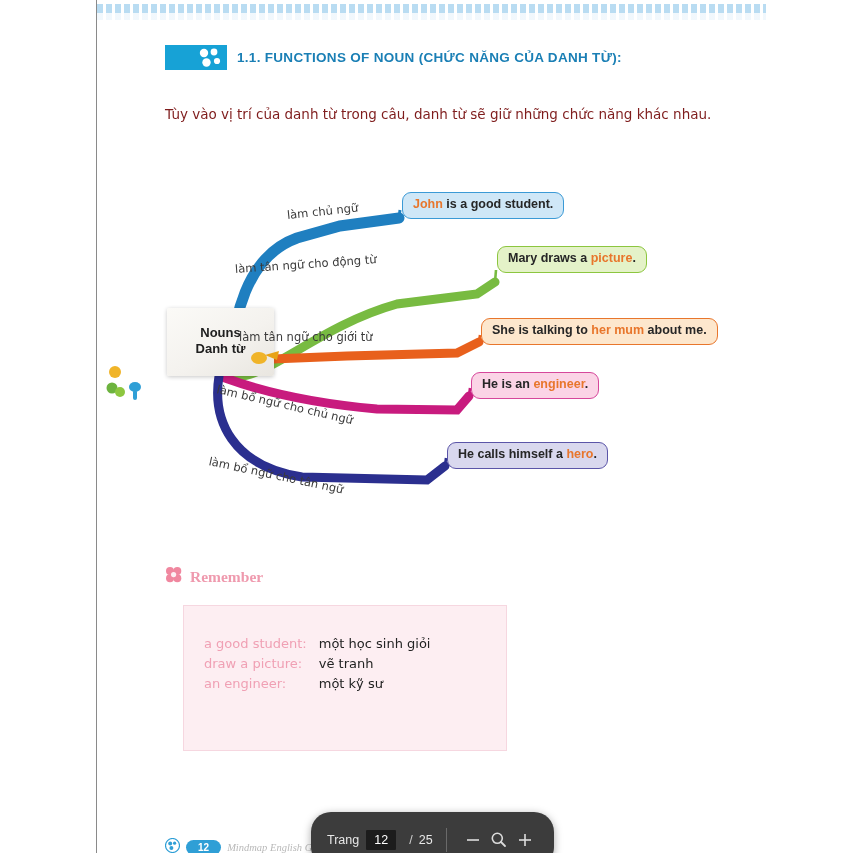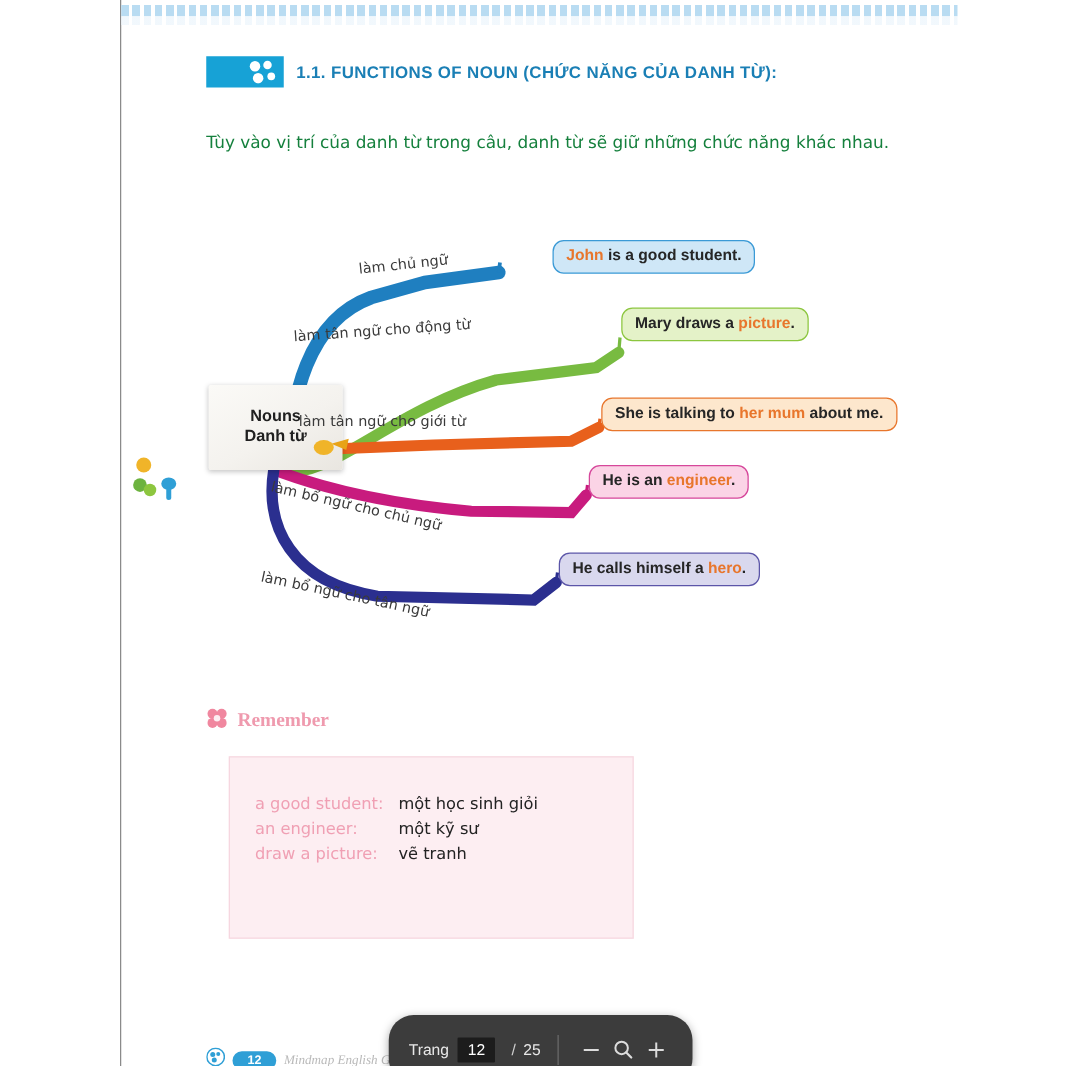--- a/index.html
+++ b/index.html
@@ -55,21 +55,21 @@
     font-size: 13.5px;
     font-weight: bold;
     letter-spacing: .3px;
     white-space: nowrap;
     font-family: "Liberation Sans", sans-serif;
   }
 
   
   #intro {
     position: absolute; left: 68px; top: 106px;
-    font-size: 13.5px; color: #15803d;
+    font-size: 13.5px; color: #7f1d1d;
     font-family: "DejaVu Sans", sans-serif;
     white-space: nowrap;
   }
 
   
   #mindmap { position: absolute; left: 0; top: 170px; width: 757px; height: 350px; }
   #mindmap svg { position: absolute; left: 0; top: 0; }
 
   .branch-label {
     position: absolute;
@@ -257,21 +257,21 @@
       <div class="branch-label" style="left:190px;top:38px;transform:rotate(-6deg)">làm chủ ngữ</div>
 
       <div class="branch-label" style="left:138px;top:92px;transform:rotate(-4deg)">làm tân ngữ cho động từ</div>
 
       <div class="branch-label" style="left:142px;top:160px">làm tân ngữ cho giới từ</div>
 
       <div class="branch-label" style="left:120px;top:212px;transform:rotate(13deg)">làm bổ ngữ cho chủ ngữ</div>
 
       <div class="branch-label" style="left:112px;top:284px;transform:rotate(12deg)">làm bổ ngữ cho tân ngữ</div>
 
-      <div class="example-box" style="left:305px;top:22px;background:#cfe7f7;border-color:#3b9ad6;margin-left:40px;">
+      <div class="example-box" style="left:305px;top:22px;background:#cfe7f7;border-color:#3b9ad6;">
         <span></span><span class="hl" style="color:#e8762c">John</span><span> is a good student.</span>
       </div>
 
       <div class="example-box" style="left:400px;top:76px;background:#e4f2c8;border-color:#8cc63f;">
         <span>Mary draws a </span><span class="hl" style="color:#e8762c">picture</span><span>.</span>
       </div>
 
       <div class="example-box" style="left:384px;top:148px;background:#fde7cd;border-color:#e8762c;">
         <span>She is talking to </span><span class="hl" style="color:#e8762c">her mum</span><span> about me.</span>
       </div>
@@ -299,26 +299,26 @@
     </div>
 
     <div id="remember-box">
       <table id="remember-table">
         <tbody>
           <tr>
             <td class="en">a good student:</td>
             <td class="vi">một học sinh giỏi</td>
           </tr>
           <tr>
+            <td class="en">draw a picture:</td>
+            <td class="vi">vẽ tranh</td>
+          </tr>
+          <tr>
             <td class="en">an engineer:</td>
             <td class="vi">một kỹ sư</td>
-          </tr>
-          <tr>
-            <td class="en">draw a picture:</td>
-            <td class="vi">vẽ tranh</td>
           </tr>
         </tbody>
       </table>
     </div>
 
     <div id="page-footer">
       <span>
         <svg width="15" height="15" viewBox="0 0 15 15">
           <circle cx="7.5" cy="7.5" r="7" fill="#ffffff" stroke="#2f9fd6" stroke-width="1.2"></circle>
           <circle cx="5.2" cy="5.6" r="2" fill="#2f9fd6"></circle>

